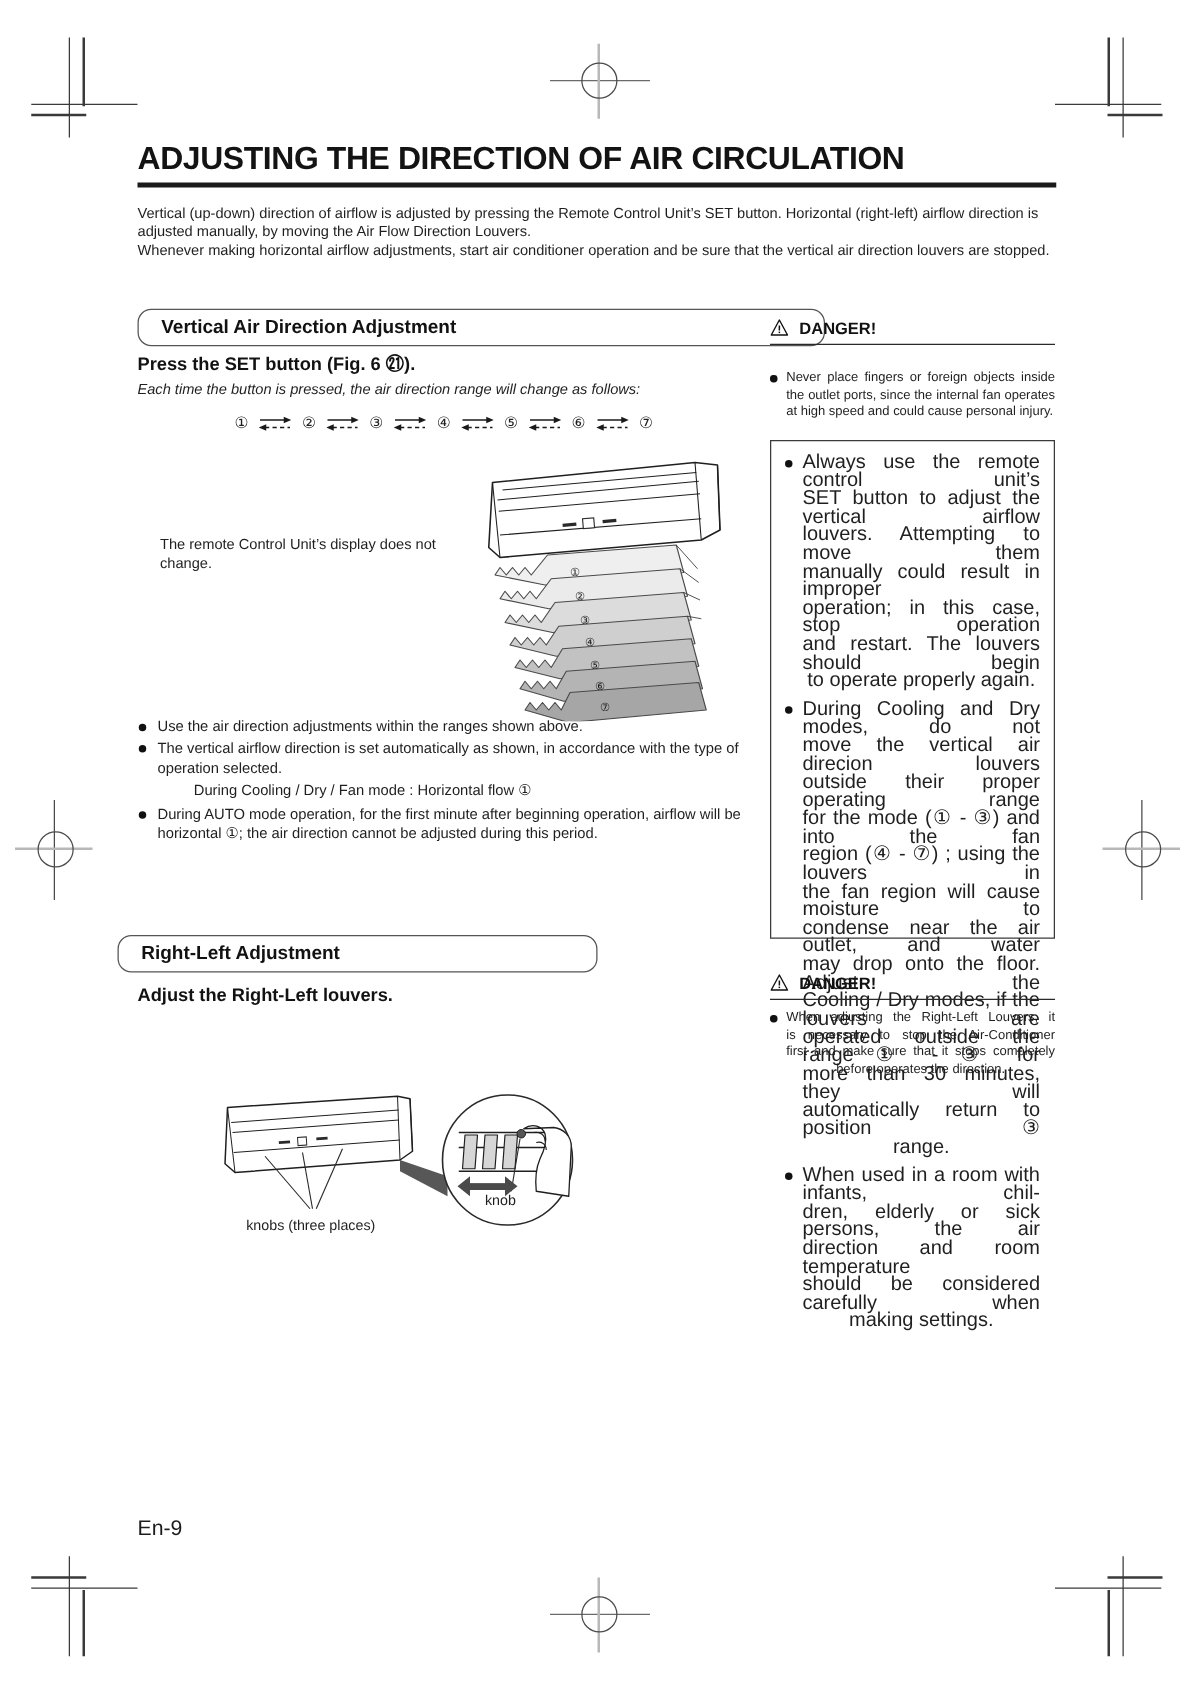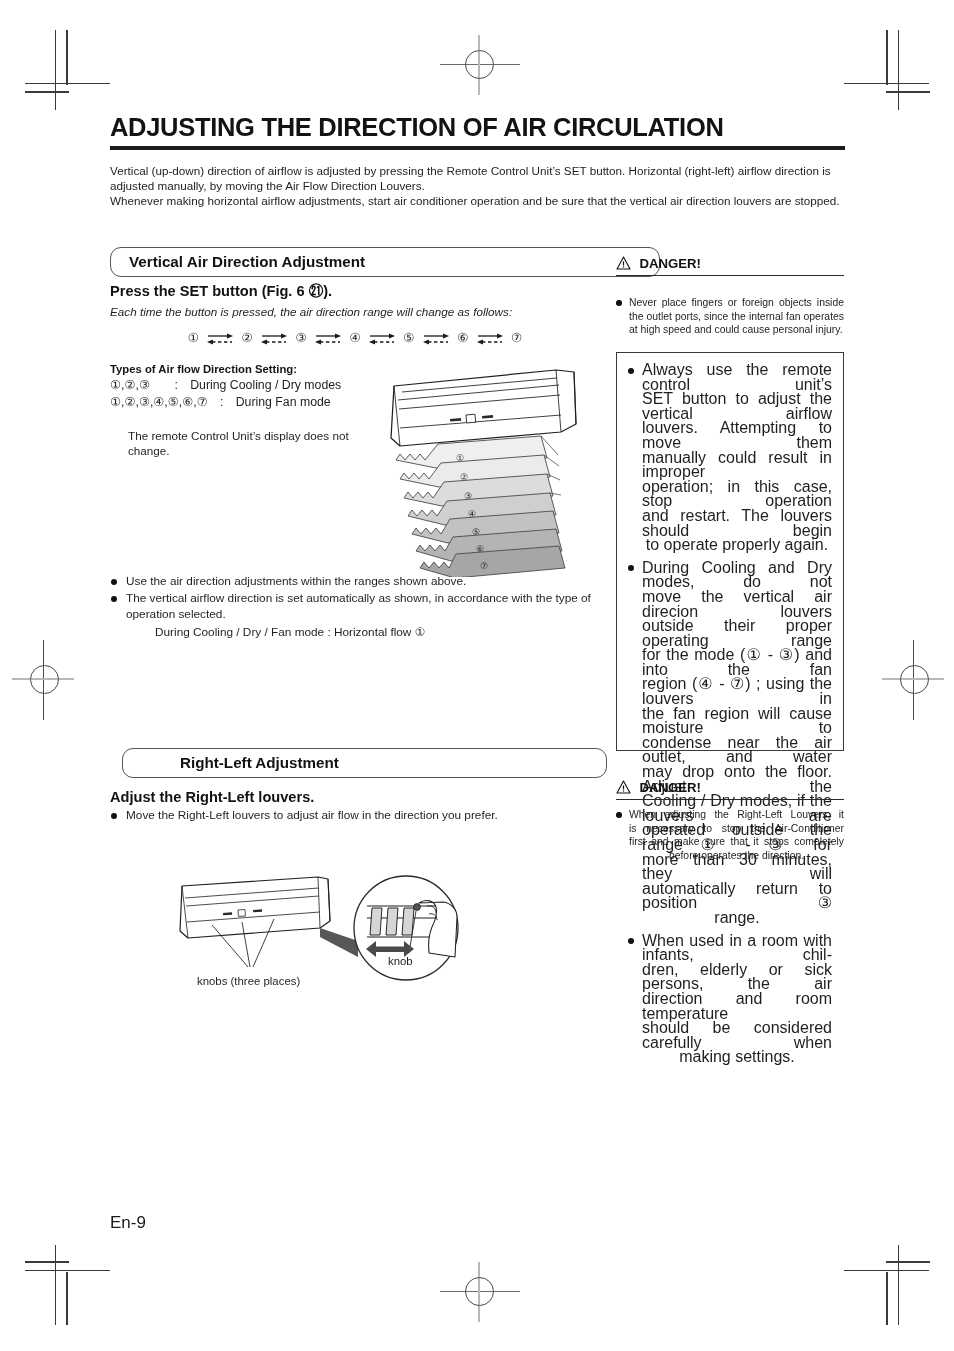--- a/index.html
+++ b/index.html
@@ -190,25 +190,20 @@
       <svg width="26" height="14" viewBox="0 0 26 14">
         <line x1="1" y1="4" x2="22" y2="4" stroke="#1a1a1a" stroke-width="1.3"></line>
         <polygon points="26,4 20,1.4 20,6.6" fill="#1a1a1a"></polygon>
         <line x1="5" y1="10" x2="25" y2="10" stroke="#1a1a1a" stroke-width="1.3" stroke-dasharray="3.4,2.6"></line>
         <polygon points="0,10 6,7.4 6,12.6" fill="#1a1a1a"></polygon>
       </svg>
     </span>
     <span class="n">⑦</span>
   </div>
 
-  <div class="types">
-    <div class="t-h">Types of Air flow Direction Setting:</div>
-    <div class="t-r">①,②,③  : During Cooling / Dry modes</div>
-    <div class="t-r">①,②,③,④,⑤,⑥,⑦ : During Fan mode</div>
-  </div>
 
   <div class="ptxt" style="left:128px;top:428px;width:230px;">The remote Control Unit’s display does not change.</div>
 
   <div style="position:absolute;left:378px;top:362px;width:215px;height:215px;">
     <svg width="215" height="215" viewBox="0 0 215 215">
 
       <g stroke="#4a4a4a" stroke-width="0.9" stroke-linejoin="round">
         <path d="M18,98 L22,92 L27,98 L32,92 L37,98 L42,92 L47,98 L60,82 L163,74 L169,96 L58,106 Z" fill="#efefef"></path>
         <path d="M22,117 L26,111 L31,117 L36,111 L41,117 L46,111 L51,117 L63,101 L166,93 L172,115 L61,125 Z" fill="#ebebeb"></path>
         <path d="M26,136 L30,130 L35,136 L40,130 L45,136 L50,130 L55,136 L66,120 L169,112 L175,134 L64,144 Z" fill="#dcdcdc"></path>
@@ -253,29 +248,27 @@
         <text x="102" y="190">⑥</text>
         <text x="106" y="207">⑦</text>
       </g>
     </svg>
   </div>
 
   <div class="bullets">
     <div class="bl">Use the air direction adjustments within the ranges shown above.</div>
     <div class="bl">The vertical airflow direction is set automatically as shown, in accordance with the type of operation selected.</div>
     <div class="bl sub">During Cooling / Dry / Fan mode :  Horizontal flow ①</div>
-  </div>
-
-  <div class="sec-box" style="left:122px;top:748px;width:485px;padding-left:39px;">
+    <div class="bl">During AUTO mode operation, for the first minute after beginning operation, airflow will be horizontal ①; the air direction cannot be adjusted during this period.</div>
+  </div>
+
+  <div class="sec-box" style="left:94px;top:748px;width:384px;">
     <span>Right-Left Adjustment</span>
   </div>
   <div class="subhead" style="left:110px;top:789px;width:480px;">Adjust the Right-Left louvers.</div>
-  <div class="bullets" style="top:808px;">
-    <div class="bl">Move the Right-Left louvers to adjust air flow in the direction you prefer.</div>
-  </div>
 
   <div style="position:absolute;left:170px;top:865px;width:300px;height:130px;">
     <svg width="300" height="130" viewBox="0 0 300 130">
 
       <g fill="#ffffff" stroke="#1f1f1f" stroke-width="1.2" stroke-linejoin="round">
         <path d="M12,21 L148,12 L158,14 L160,56 L150,63 L18,73 L10,66 Z"></path>
       </g>
       <g fill="none" stroke="#1f1f1f" stroke-width="0.8">
         <path d="M12,21 L18,73"></path>
         <path d="M148,12 L150,63"></path>

